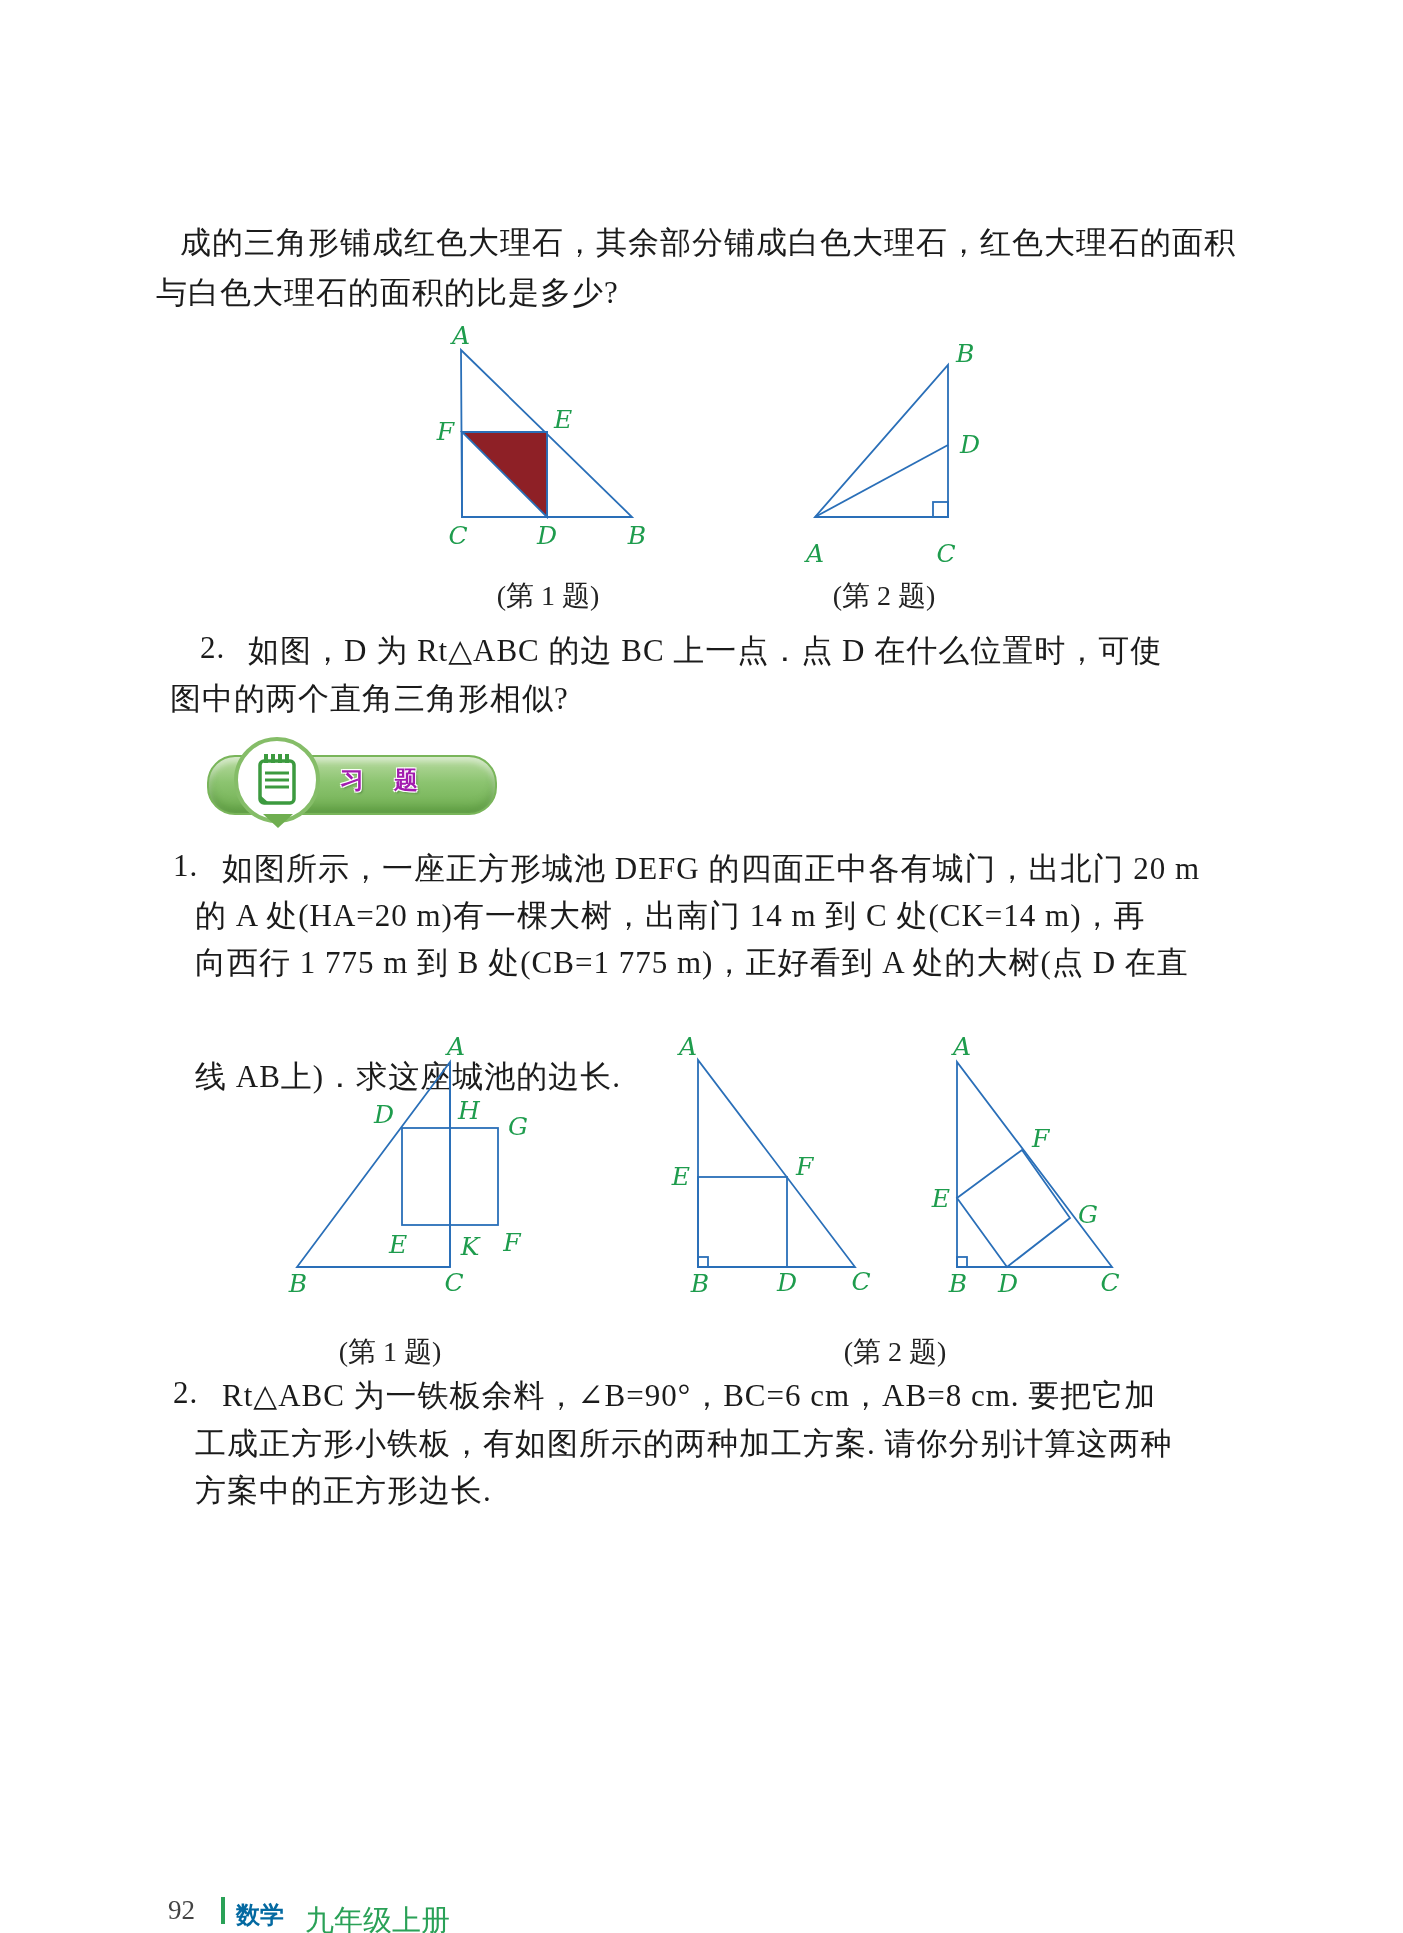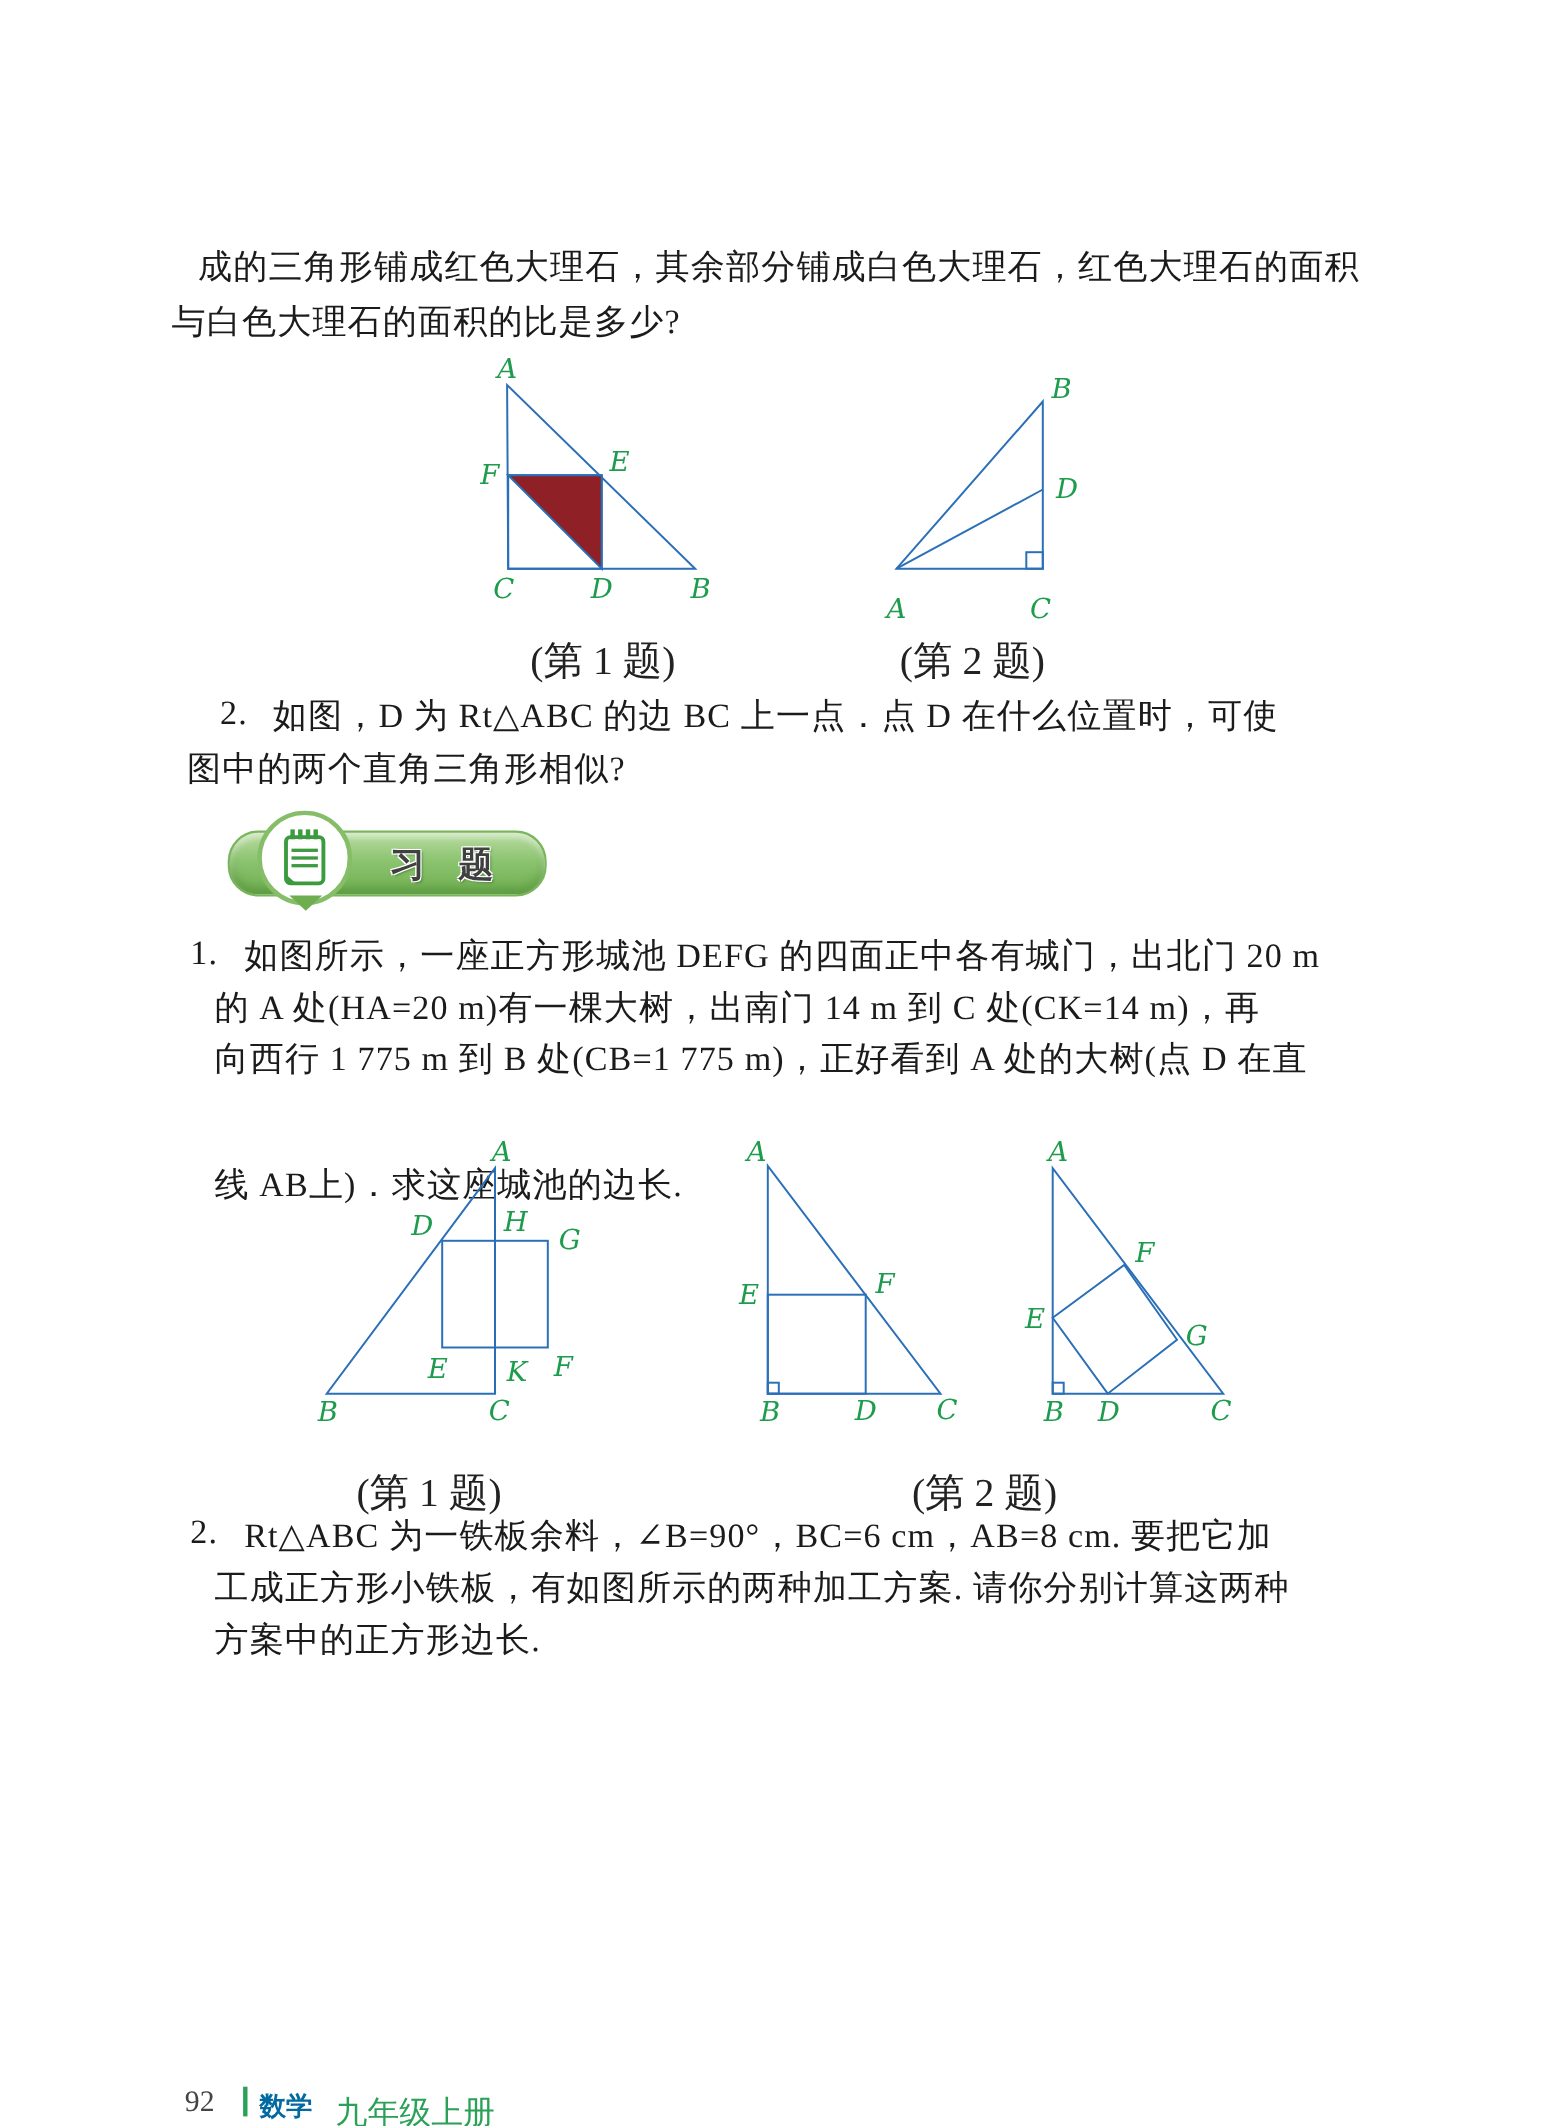--- a/index.html
+++ b/index.html
@@ -1,37 +1,37 @@
 <!DOCTYPE html>
 <html><head>
 <meta charset="utf-8">
 <style>
   html,body{margin:0;padding:0;background:#ffffff;}
   #page{position:relative;width:1403px;height:1933px;background:#ffffff;overflow:hidden;
         font-family:"Liberation Serif","DejaVu Serif",serif;color:#1b1b1b;padding-left:24px;}
   .txt{position:absolute;font-size:31px;letter-spacing:1px;color:#1b1b1b;white-space:nowrap;}
-  .caption{position:absolute;font-size:36px;color:#222;white-space:nowrap;transform:translateX(-50%);font-family:Liberation Serif, serif;}
+  .caption{position:absolute;font-size:28px;color:#222;white-space:nowrap;transform:translateX(-50%);font-family:Liberation Serif, serif;}
   
   svg{position:absolute;overflow:visible;}
   .fig-line{stroke:#2a6fb8;stroke-width:1.8;fill:none;}
   .fig-fill{fill:#8e2026;stroke:#2a6fb8;stroke-width:1.8;}
   .fig-label{fill:#1e9c4d;font-family:"DejaVu Serif","Liberation Serif",serif;
              font-style:italic;font-size:25px;}
   
   #banner-pill{position:absolute;left:207px;top:755px;width:286px;height:56px;border-radius:28px;
      background:linear-gradient(#b9dba2,#8cc470 45%,#6fae50);
      border:2px solid #79b55a;box-shadow:inset 0 -6px 8px rgba(60,120,40,.35), inset 0 4px 6px rgba(255,255,255,.55);}
   #banner-circle{position:absolute;left:234px;top:737px;width:86px;height:86px;border-radius:50%;
      background:#ffffff;border:4px solid #85bd68;box-sizing:border-box;
      display:flex;align-items:center;justify-content:center;}
   #banner-tri{position:absolute;left:263px;top:814px;width:0;height:0;
      border-left:15px solid transparent;border-right:15px solid transparent;
      border-top:14px solid #6fae50;}
-  #banner-title{position:absolute;left:322px;top:764px;width:171px;text-align:center;
-     font-size:32px;font-weight:bold;color:#404040;letter-spacing:30px;padding-left:18px;box-sizing:border-box;
+  #banner-title{position:absolute;left:322px;top:764px;width:171px;text-align:left;
+     font-size:24px;font-weight:bold;color:#a21caf;letter-spacing:30px;padding-left:18px;box-sizing:border-box;
      text-shadow:-1px -1px 0 #fff,1px -1px 0 #fff,-1px 1px 0 #fff,1px 1px 0 #fff,2px 2px 2px rgba(40,90,30,.45);
      font-family:"Liberation Sans","DejaVu Sans",sans-serif;white-space:nowrap;}
   
   #footer-page{position:absolute;left:168px;top:1895px;font-size:27px;color:#444;}
   #footer-bar{position:absolute;left:221px;top:1897px;width:4px;height:27px;background:#2aa157;}
   #footer-subject{position:absolute;left:236px;top:1899px;font-size:24px;font-weight:bold;color:#0369a1;
      font-family:"Liberation Sans","DejaVu Sans",sans-serif;}
   #footer-volume{position:absolute;left:305px;top:1901px;font-size:29px;color:#2aa157;
      font-family:"Liberation Sans","DejaVu Sans",sans-serif;}
 </style>

